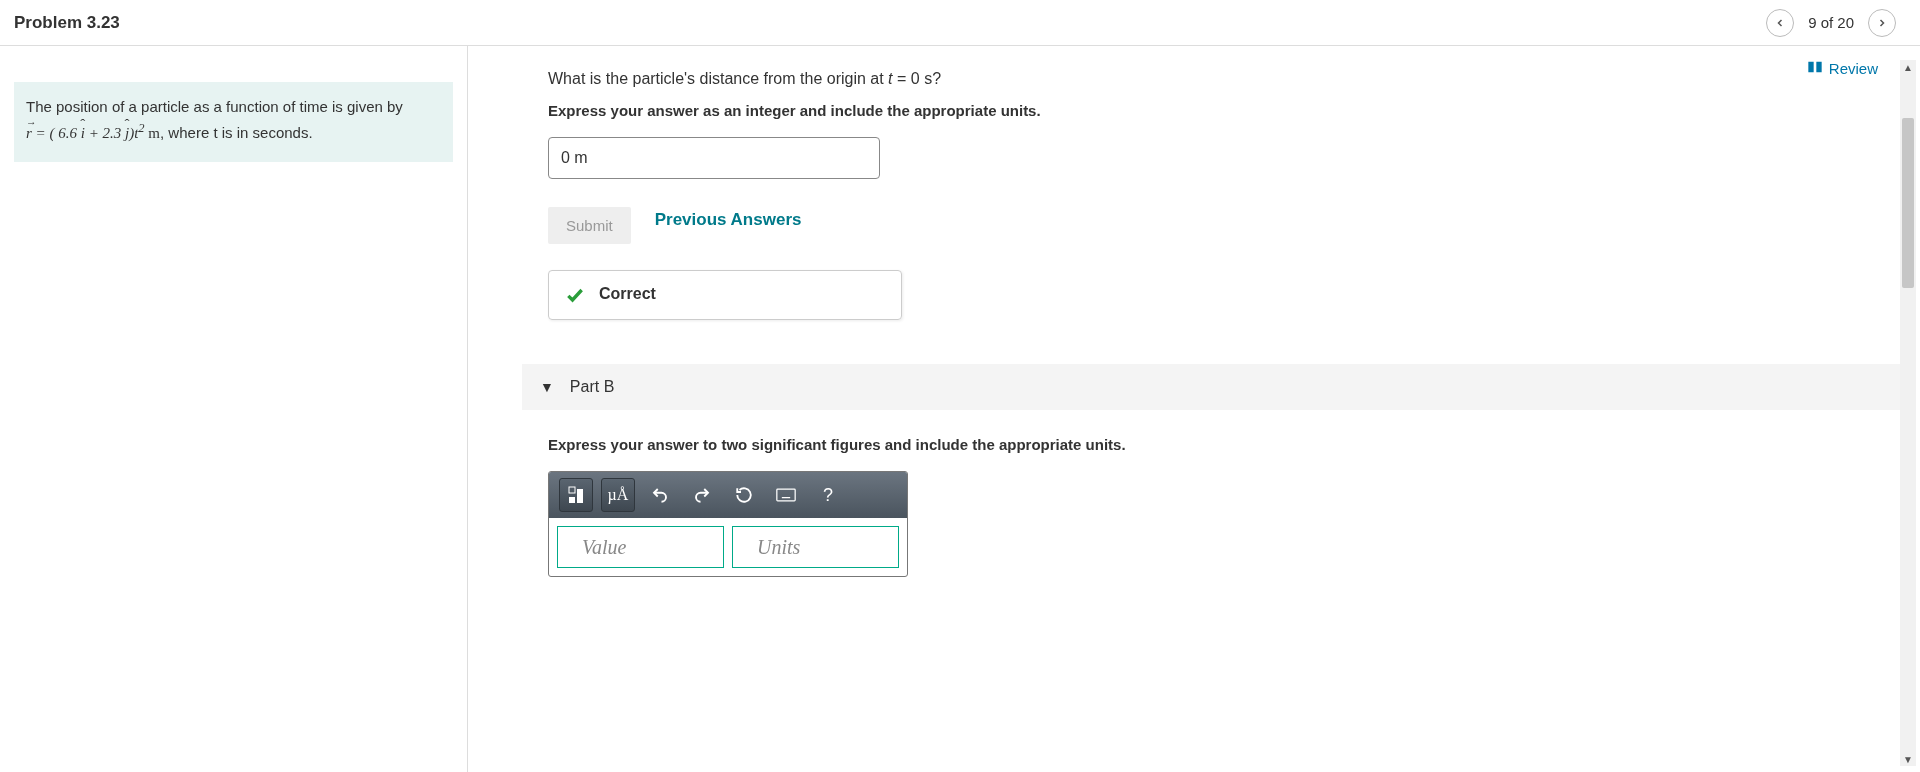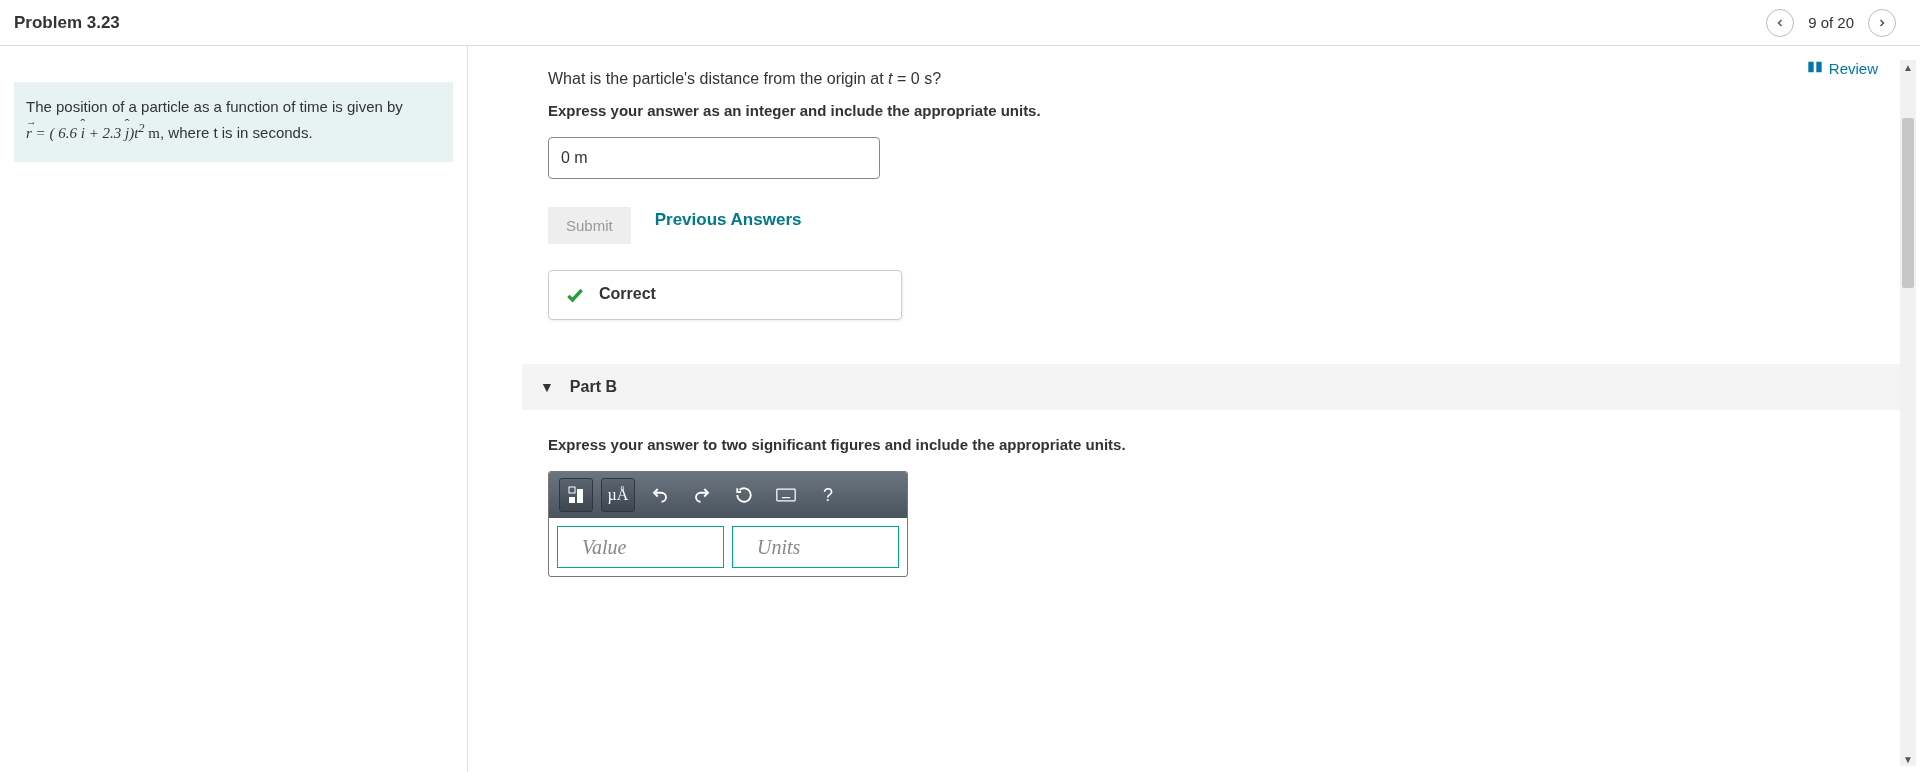--- a/index.html
+++ b/index.html
@@ -19,21 +19,21 @@
   .qtext { font-size: 16px; color:#333; margin-bottom: 14px; }
   .instr { font-weight: bold; font-size: 15px; margin-bottom: 18px; }
   .ansfield { width: 332px; height: 42px; border:1px solid #888; border-radius:4px; padding: 6px 12px; font-size:16px; color:#333; display:flex; align-items:center; background:#fff;}
   .btnrow { margin-top: 16px; display:flex; align-items:center; gap: 24px;}
   .submitbtn { background:#eee; color:#999; border:none; padding:10px 18px; font-size:15px; border-radius:2px; cursor:default;margin-top:12px;}
   .prevlink { color:#007a8a; font-weight:bold; font-size:17px; cursor:pointer;}
   .correctbox { margin-top: 26px; width: 354px; border:1px solid #ccc; border-radius:4px; padding: 14px 16px; display:flex; align-items:flex-start; gap:14px; box-shadow: 1px 1px 3px rgba(0,0,0,0.08);}
   .correctbox .lbl { font-weight:bold; font-size:16px; color:#333;}
   .partheader { margin-top: 44px; background:#f4f4f4; padding: 14px 18px; display:flex; align-items:center; gap:16px; cursor:pointer; margin-left:-26px;}
   .partheader .tri { color:#333; }
-  .partheader .plabel { font-weight:bold; font-size:16px;}
+  .partheader .plabel { font-weight:normal; font-size:16px;}
   .qb { margin-top: 26px;}
   .inputpanel { margin-top: 18px; width: 360px; border:1px solid #777; border-radius:3px; overflow:hidden;}
   .toolbar { background: linear-gradient(#6b7580,#4a545e); height: 46px; display:flex; align-items:center; padding:0 10px; gap:8px;}
   .tool { width: 34px; height: 34px; display:inline-flex; align-items:center; justify-content:center; color:#fff; cursor:pointer; border-radius:3px;}
   .toolbox { background: linear-gradient(#5a6570,#3e4750); border:1px solid #2f363d; }
   .toolbox.mu { font-family:'Times New Roman', serif; font-size:16px;}
   .inputs { display:flex; padding: 8px; gap:8px;}
   .inputs .fld { flex:1; height:42px; border:1px solid #0a8; display:flex; align-items:center; padding:0 24px; font-family:'Times New Roman', serif; font-style:italic; font-size:20px; color:#888;}
   .scrollbar { position:absolute; right:4px; top:14px; bottom:6px; width:16px; background:#f1f1f1;}
   .thumb { position:absolute; left:2px; right:2px; top:58px; height:170px; background:#c6c6c6; border-radius:2px;}

